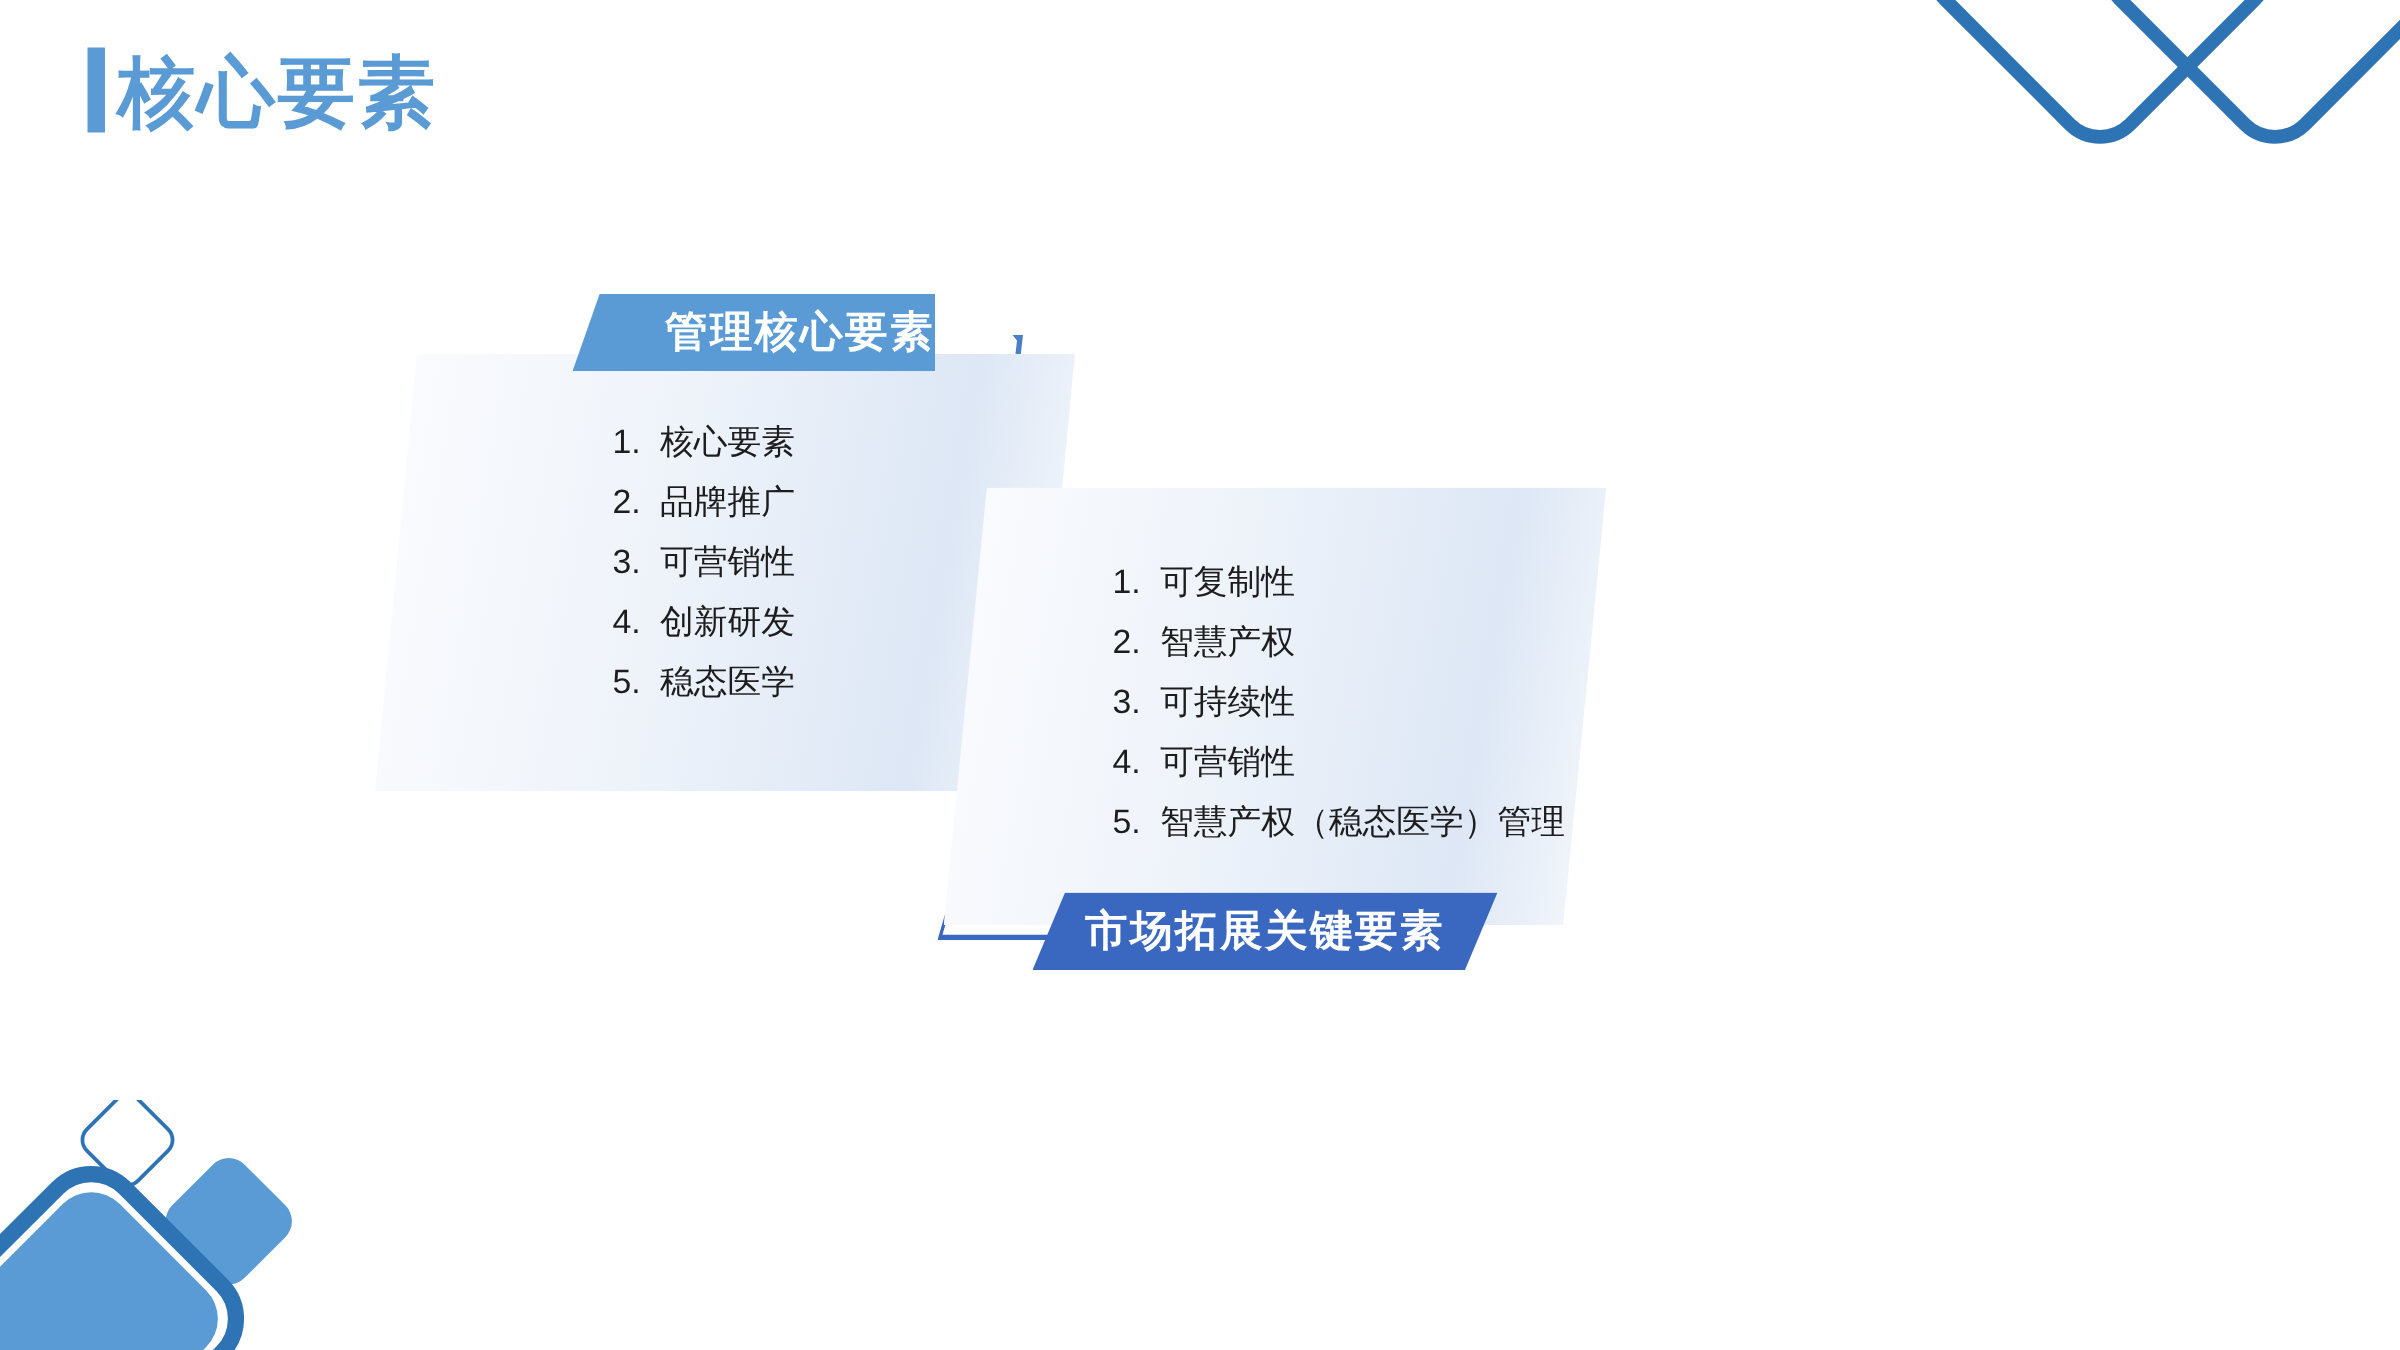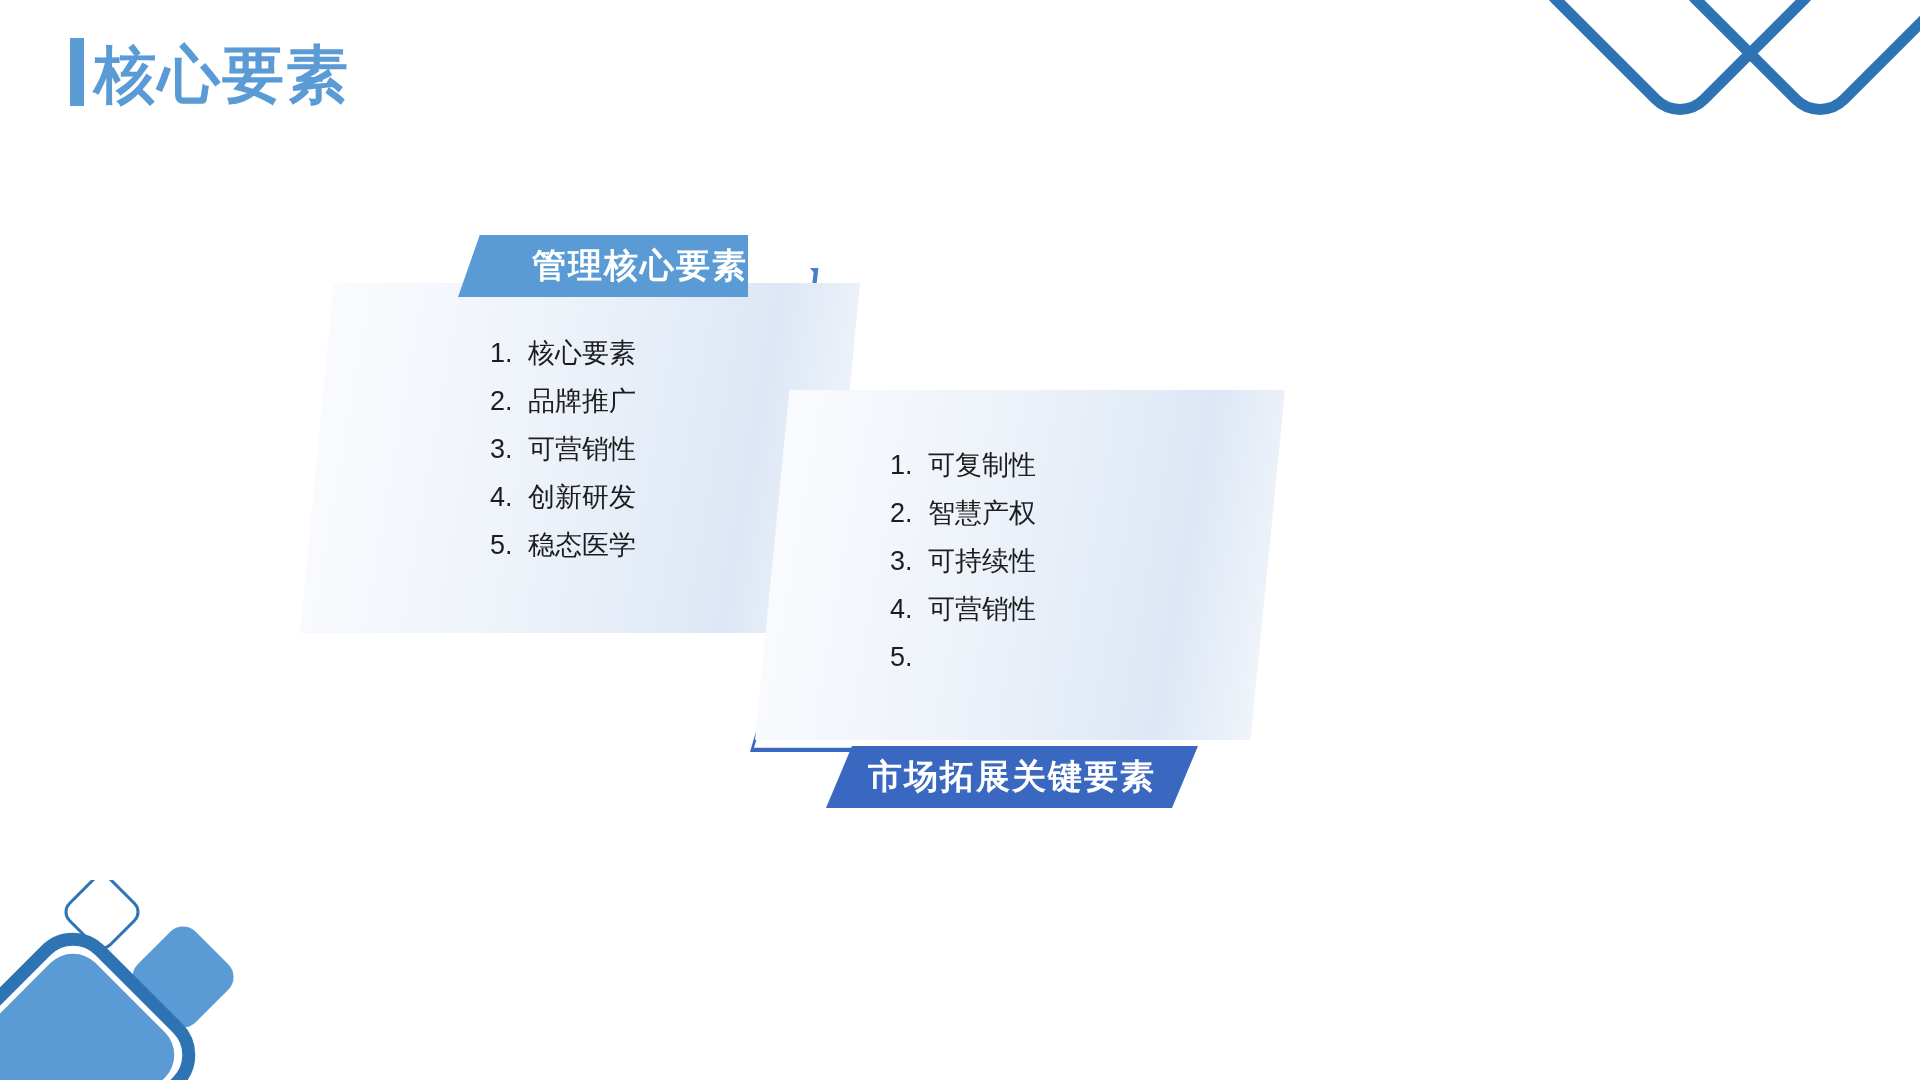--- a/index.html
+++ b/index.html
@@ -124,21 +124,20 @@
   }
   #card-two-outline {
     left:750px; top:400px; width:360px; height:352px;
     clip-path:polygon(28.5% 0%, 100% 0%, 100% 1.2%, 29.4% 1.2%, 1.1% 98.8%, 100% 98.8%, 100% 100%, 0% 100%);
     background:#3a68c0;
     border:none;
   }
   #card-two-header {
     left:826px; top:714px; width:372px; height:62px;
     clip-path:polygon(7.0% 0%, 100% 0%, 93% 100%, 0% 100%);
-    margin-top:32px;
   }
   #card-two-list { left:890px; top:452px; }
 </style>
 </head>
 <body>
 
 <div id="slide">
 
   <div id="title-group">
     <div id="title-bar"></div>
@@ -211,17 +210,18 @@
       <li>
         <span class="num">3.</span>
         <span class="txt">可持续性</span>
       </li>
       <li>
         <span class="num">4.</span>
         <span class="txt">可营销性</span>
       </li>
       <li>
         <span class="num">5.</span>
+        <span class="txt">智慧产权（稳态医学）管理</span>
       </li>
     </ul>
   </div>
 
 </div>
 
 </body></html>

